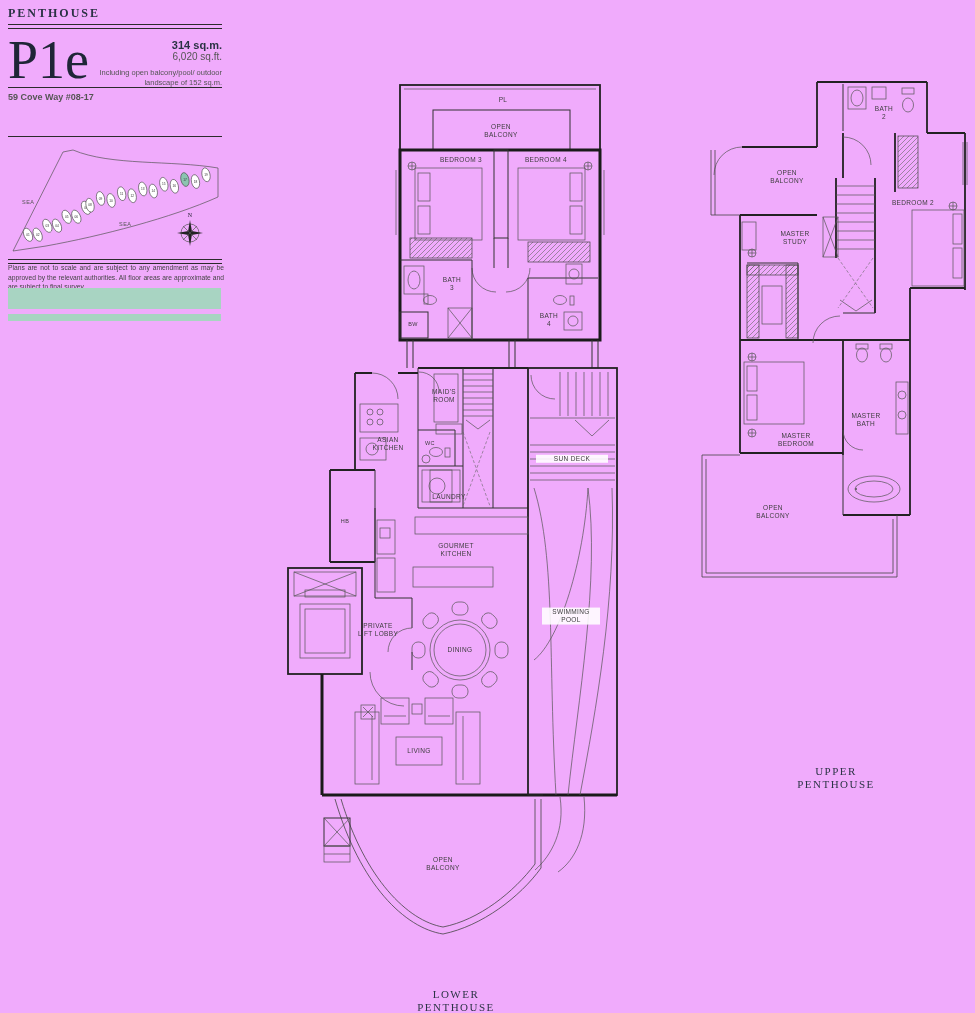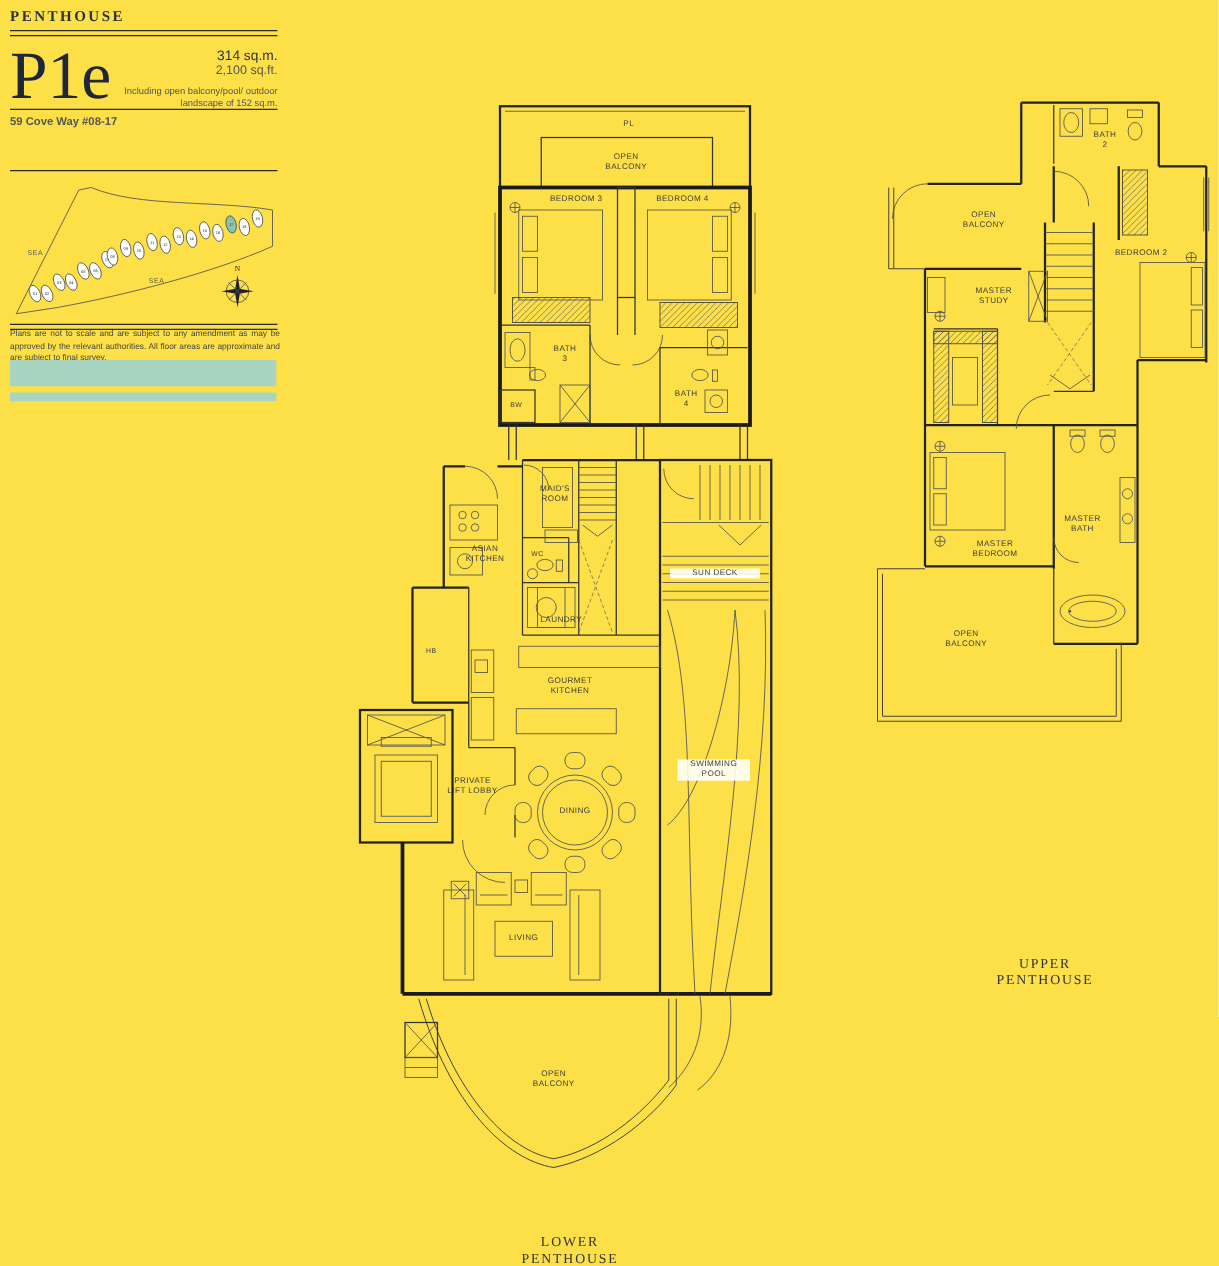--- a/index.html
+++ b/index.html
@@ -1,26 +1,26 @@
 <!DOCTYPE html>
 <html><head>
 <meta charset="utf-8">
 <style>
   html,body{margin:0;padding:0;background:#ffffff;}
-  #page{position:relative;width:975px;height:1013px;background:#fde047;overflow:hidden;
+  #page{position:relative;width:975px;height:1013px;background:#f0abfc;overflow:hidden;
         font-family:"Liberation Sans",sans-serif;color:#333;}
   
   .hdr{position:absolute;left:8px;top:6px;width:214px;}
   .category{font-family:"Liberation Serif",serif;font-weight:bold;font-size:12px;
             letter-spacing:2px;color:#2a3244;}
   .rule-double{border-top:1px solid #2b2b2b;border-bottom:1px solid #2b2b2b;height:3px;margin-top:3px;}
   .unit-row{display:flex;justify-content:space-between;margin-top:6px;}
   .unit-code{font-family:"Liberation Serif",serif;font-size:54px;line-height:0.95;color:#1f2637;}
   .area-block{text-align:right;padding-top:4px;width:125px;}
-  .area-m{font-size:11px;font-weight:normal;color:#2a3244;}
+  .area-m{font-size:11px;font-weight:bold;color:#2a3244;}
   .area-f{font-size:10px;color:#555;}
   .area-note{font-size:7.5px;color:#555;margin-top:6px;line-height:1.35;}
   .rule{border-top:1px solid #2b2b2b;height:0;}
   .addr-rule{position:absolute;left:8px;width:214px;}
   .address{position:absolute;left:8px;top:92px;font-size:9px;color:#555;font-weight:bold;}
   .disclaimer{position:absolute;left:8px;top:263px;width:216px;font-size:6.7px;line-height:1.45;
               color:#444;text-align:justify;}
   .band{position:absolute;left:8px;width:213px;background:#a8d4c2;}
   
   .rlabel{position:absolute;transform:translate(-50%,-50%);text-align:center;
@@ -47,21 +47,21 @@
 
 <div id="page">
 
   <div class="hdr">
     <div class="category">PENTHOUSE</div>
     <div class="rule-double"></div>
     <div class="unit-row">
       <div class="unit-code">P1e</div>
       <div class="area-block">
         <div class="area-m">314 sq.m.</div>
-        <div class="area-f">2,100 sq.ft.</div>
+        <div class="area-f">6,020 sq.ft.</div>
         <div class="area-note">Including open balcony/pool/ outdoor landscape of 152 sq.m.</div>
       </div>
     </div>
   </div>
   <div class="rule addr-rule" style="top:87px"></div>
   <div class="address">59 Cove Way #08-17</div>
   <div class="rule addr-rule" style="top:136px"></div>
 
   <svg id="site-map-svg" width="220" height="118" viewBox="0 0 220 118">
     <path d="M7,111 L57,12 L67,10 C105,26 165,20 212,28 L212,57 C165,78 95,96 40,106 Z" class="f"></path>

